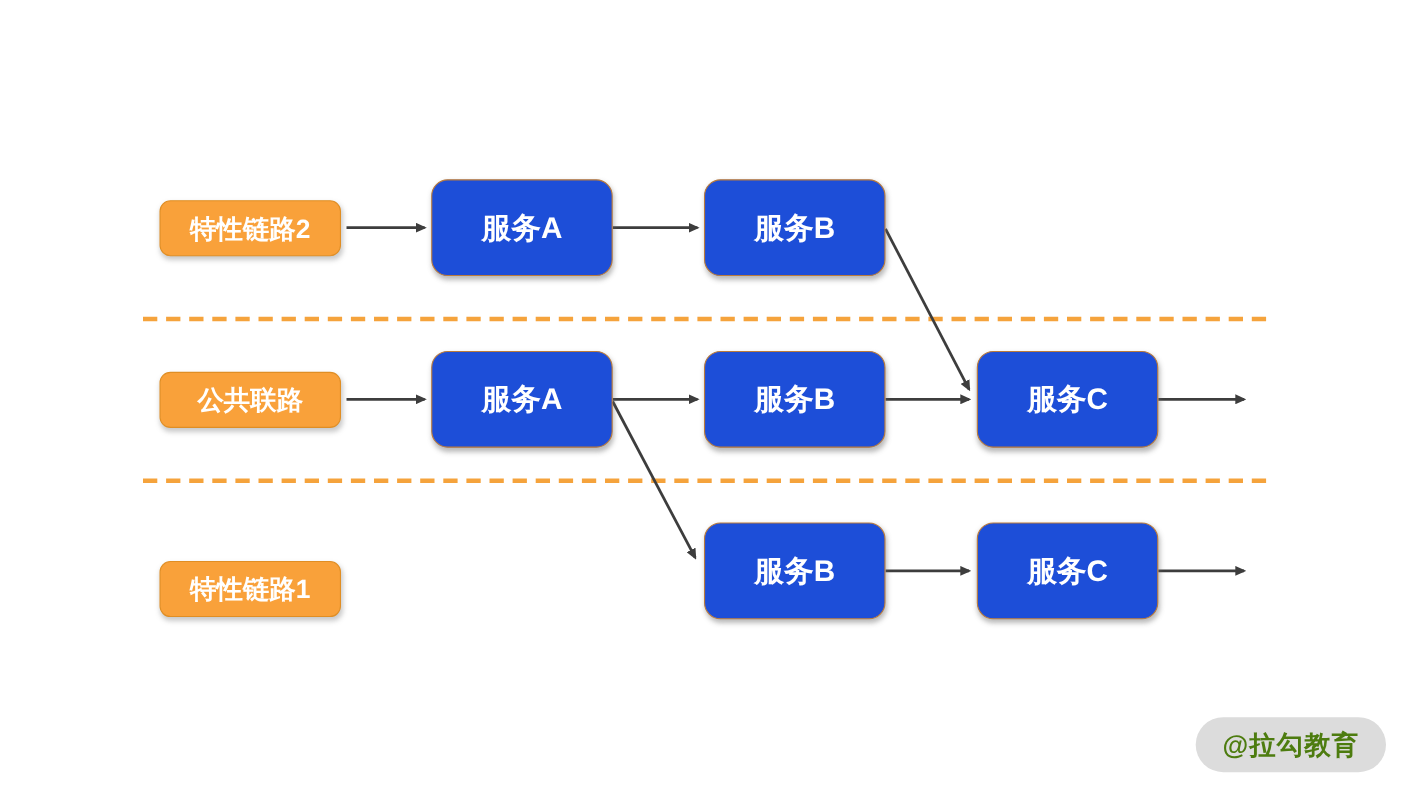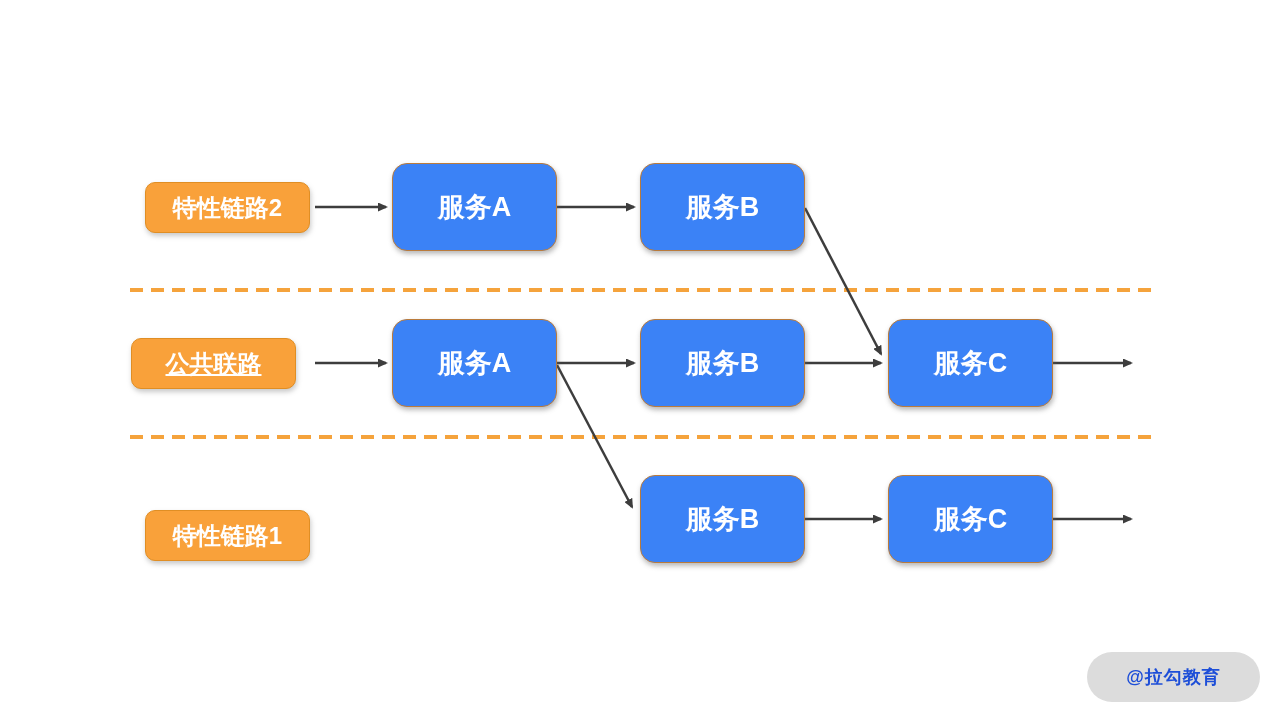--- a/index.html
+++ b/index.html
@@ -12,41 +12,41 @@
   }
   .connectors{position:absolute;left:0;top:0;width:1280px;height:720px;}
   .node{
     position:absolute;
     display:flex;align-items:center;justify-content:center;
     color:#ffffff;font-weight:bold;text-align:center;
     box-sizing:border-box;
   }
   .node-service{
     width:165px;height:88px;
-    background:#3b82f6;
+    background:#1d4ed8;
     border:1px solid #BA7B3C;
     border-radius:15px;
     font-size:27px;
     box-shadow:1px 3px 5px rgba(100,100,100,0.45);
   }
   .node-lane-label{
     width:165px;height:51px;
     background:#F9A13A;
     border:1px solid #E08E24;
     border-radius:10px;
     font-size:24px;
     box-shadow:1px 3px 5px rgba(120,120,120,0.4);
   }
   .watermark{
     position:absolute;left:1087px;top:652px;
     width:173px;height:50px;
     background:#DCDCDC;
     border-radius:25px;
     display:flex;align-items:center;justify-content:center;
-    color:#1d4ed8;font-size:18px;font-weight:bold;
+    color:#4d7c0f;font-size:24px;font-weight:bold;
     letter-spacing:1px;
   }
 </style>
 </head>
 <body>
 
 <div class="stage">
 
   <svg class="connectors" viewBox="0 0 1280 720" xmlns="http://www.w3.org/2000/svg">
     <defs>
@@ -69,21 +69,21 @@
     <line x1="1053" y1="363" x2="1131" y2="363" stroke="#3D3D3D" stroke-width="2.5" marker-end="url(#ah)"></line>
 
     <line x1="805" y1="519" x2="881" y2="519" stroke="#3D3D3D" stroke-width="2.5" marker-end="url(#ah)"></line>
     <line x1="1053" y1="519" x2="1131" y2="519" stroke="#3D3D3D" stroke-width="2.5" marker-end="url(#ah)"></line>
   </svg>
 
   <div class="node node-lane-label" style="left:145px;top:182px;">特性链路2</div>
   <div class="node node-service" style="left:392px;top:163px;">服务A</div>
   <div class="node node-service" style="left:640px;top:163px;">服务B</div>
 
-  <div class="node node-lane-label" style="left:131px;top:338px;text-decoration:underline;">公共联路</div>
+  <div class="node node-lane-label" style="left:145px;top:338px;">公共联路</div>
   <div class="node node-service" style="left:392px;top:319px;">服务A</div>
   <div class="node node-service" style="left:640px;top:319px;">服务B</div>
   <div class="node node-service" style="left:888px;top:319px;">服务C</div>
 
   <div class="node node-lane-label" style="left:145px;top:494px;margin-top:16px;">特性链路1</div>
   <div class="node node-service" style="left:640px;top:475px;">服务B</div>
   <div class="node node-service" style="left:888px;top:475px;">服务C</div>
 
   <div class="watermark">@拉勾教育</div>
 

